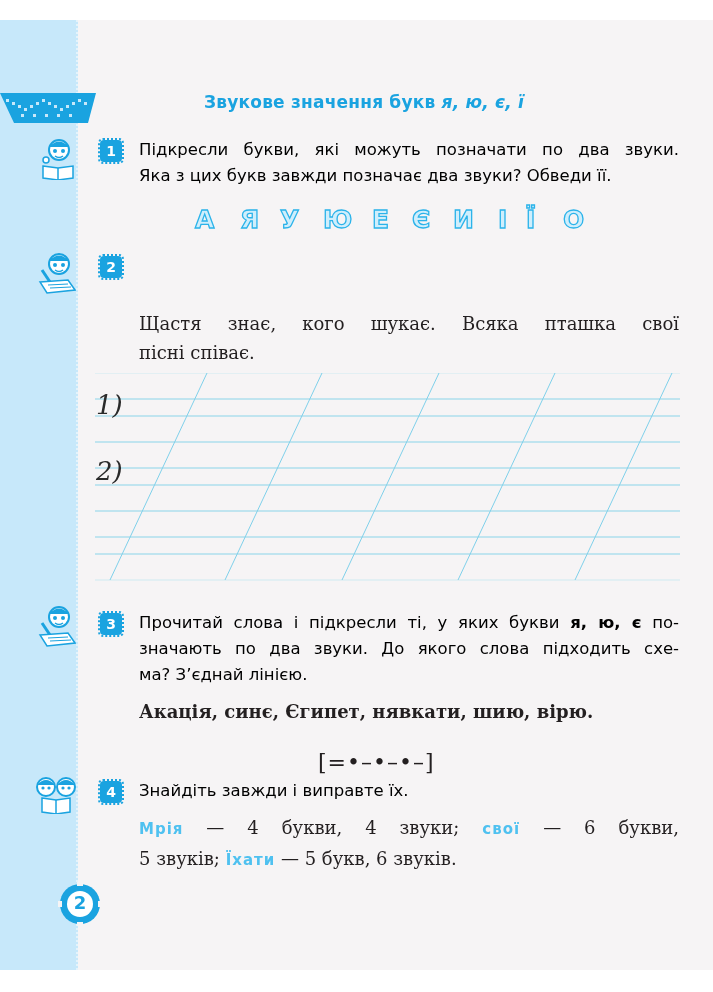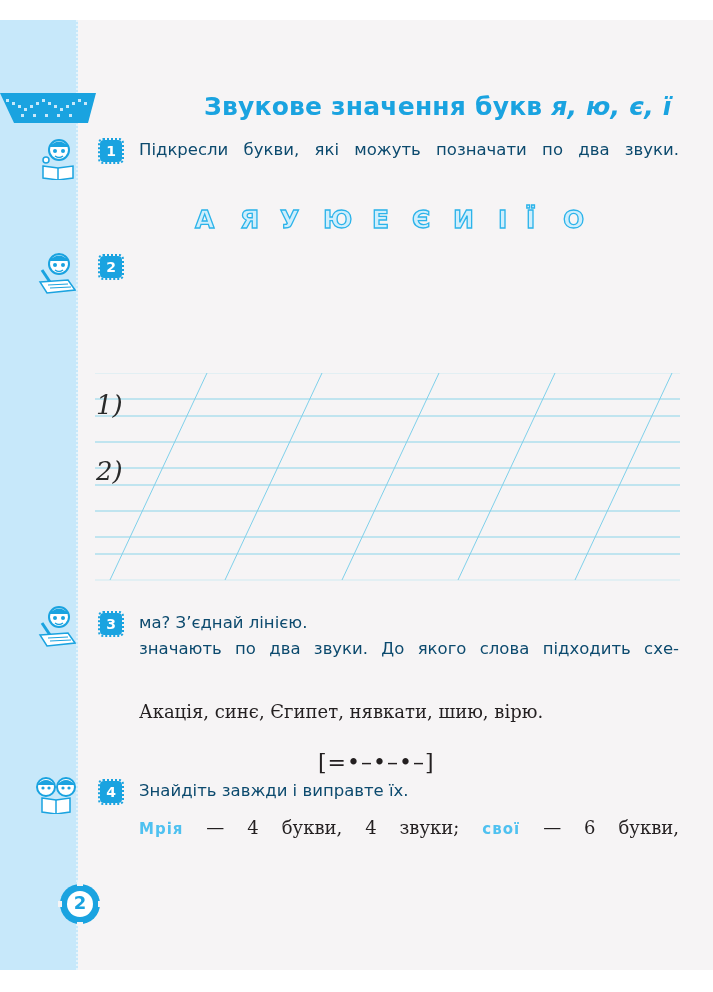--- a/index.html
+++ b/index.html
@@ -6,33 +6,33 @@
     html, body { width: 713px; height: 992px; background: #ffffff; overflow: hidden; }
     body { position: relative; font-family: "DejaVu Sans", sans-serif; color: #231f20; }
 
     .page { position: absolute; left: 0; top: 20px; width: 713px; height: 950px; background: #f6f4f5; }
     .sidebar { position: absolute; left: 0; top: 0; width: 78px; height: 950px; background: #c7e8fa;
       border-right: 2px dotted #e4f3fb; }
 
     .ornament { position: absolute; left: 0; top: 73px; width: 96px; height: 30px; }
 
     .title { position: absolute; left: 204px; top: 72px; font-family: "DejaVu Sans", sans-serif; font-weight: bold;
-      font-size: 25px; color: #1aa3e0; white-space: nowrap; letter-spacing: 0.2px; }
+      font-size: 17px; color: #1aa3e0; white-space: nowrap; letter-spacing: 0.2px; }
     .title .ital { font-style: italic; }
 
     .icon-kid { position: absolute; }
 
     .badge { position: absolute; width: 22px; height: 22px; background: #1aa3e0; border-radius: 4px;
       color: #fff; font-weight: bold; font-size: 14px; text-align: center; line-height: 22px;
       font-family: "DejaVu Sans", sans-serif; }
     .badge::before { content: ""; position: absolute; left: -2px; top: -2px; right: -2px; bottom: -2px;
       border: 2px dotted #1aa3e0; border-radius: 5px; }
 
     .task { position: absolute; left: 139px; width: 540px; font-family: "DejaVu Sans", sans-serif; font-size: 16.5px;
-      line-height: 26px; text-align: justify; color: #0c4a6e; }
+      line-height: 26px; text-align: justify; color: #000000; }
     .task .line { display: block; white-space: nowrap; text-align-last: justify; }
     .task .line.last { text-align-last: left; }
 
     .serif { position: absolute; left: 139px; width: 540px; font-family: "DejaVu Serif", serif; font-size: 18px;
       line-height: 29px; color: #231f20; }
     .serif .line { display: block; white-space: nowrap; text-align: justify; text-align-last: justify; }
     .serif .line.last { text-align-last: left; }
 
     .letters { position: absolute; left: 195px; top: 185px; width: 400px; height: 30px; }
     .letter { position: absolute; top: 0; font-family: "DejaVu Sans", sans-serif; font-size: 25px; font-weight: bold;
@@ -87,20 +87,21 @@
     <circle cx="15" cy="13" r="2" fill="#1aa3e0"></circle>
       <circle cx="23" cy="13" r="2" fill="#1aa3e0"></circle>
     <path d="M15,18 Q19,21 23,18" stroke="#1aa3e0" stroke-width="1.5" fill="none"></path>
     <circle cx="6" cy="22" r="3" fill="#fff" stroke="#1aa3e0" stroke-width="1.5"></circle>
     <path d="M3,28 L18,30 L33,28 L33,40 L18,42 L3,40 Z" fill="#fff" stroke="#1aa3e0" stroke-width="1.5"></path>
     <line x1="18" y1="30" x2="18" y2="42" stroke="#1aa3e0" stroke-width="1.5"></line>
   </svg>
   <div class="badge" style="left:100px;top:120px;">1</div>
   <div class="task" style="top:117px;">
     <span class="line">Підкресли букви, які можуть позначати по два звуки.</span>
+    <span class="line last">Яка з цих букв завжди позначає два звуки? Обведи її.</span>
   </div>
   <div class="letters">
     <span class="letter" style="left:0px;">А</span>
     <span class="letter" style="left:45px;">Я</span>
     <span class="letter" style="left:85px;">У</span>
     <span class="letter" style="left:128px;">Ю</span>
     <span class="letter" style="left:177px;">Е</span>
     <span class="letter" style="left:217px;">Є</span>
     <span class="letter" style="left:258px;">И</span>
     <span class="letter" style="left:303px;">І</span>
@@ -113,20 +114,24 @@
     <path d="M11,9 Q21,-2 31,9 Z" fill="#1aa3e0"></path>
     <circle cx="17" cy="13" r="2" fill="#1aa3e0"></circle>
       <circle cx="25" cy="13" r="2" fill="#1aa3e0"></circle>
     <path d="M17,18 Q21,21 25,18" stroke="#1aa3e0" stroke-width="1.5" fill="none"></path>
     <line x1="4" y1="18" x2="12" y2="30" stroke="#1aa3e0" stroke-width="3"></line>
     <path d="M2,30 L30,28 L37,38 L9,41 Z" fill="#fff" stroke="#1aa3e0" stroke-width="1.5"></path>
     <line x1="10" y1="33" x2="30" y2="32" stroke="#1aa3e0"></line>
       <line x1="12" y1="36" x2="33" y2="35" stroke="#1aa3e0"></line>
   </svg>
   <div class="badge" style="left:100px;top:236px;">2</div>
+  <div class="serif" style="top:289px;">
+    <span class="line">Щастя знає, кого шукає. Всяка пташка свої</span>
+    <span class="line last">пісні співає.</span>
+  </div>
 
   <svg class="lined" viewBox="0 0 585 210">
     <g stroke="#cde9f2" stroke-width="1.2">
       <line x1="0" y1="0" x2="585" y2="0"></line>
       <line x1="0" y1="207" x2="585" y2="207"></line>
     </g>
     <g stroke="#8ad3ea" stroke-width="1.2">
       <line x1="0" y1="26" x2="585" y2="26"></line>
       <line x1="0" y1="43" x2="585" y2="43"></line>
       <line x1="0" y1="69" x2="585" y2="69"></line>
@@ -153,24 +158,25 @@
     <circle cx="17" cy="13" r="2" fill="#1aa3e0"></circle>
       <circle cx="25" cy="13" r="2" fill="#1aa3e0"></circle>
     <path d="M17,18 Q21,21 25,18" stroke="#1aa3e0" stroke-width="1.5" fill="none"></path>
     <line x1="4" y1="18" x2="12" y2="30" stroke="#1aa3e0" stroke-width="3"></line>
     <path d="M2,30 L30,28 L37,38 L9,41 Z" fill="#fff" stroke="#1aa3e0" stroke-width="1.5"></path>
     <line x1="10" y1="33" x2="30" y2="32" stroke="#1aa3e0"></line>
       <line x1="12" y1="36" x2="33" y2="35" stroke="#1aa3e0"></line>
   </svg>
   <div class="badge" style="left:100px;top:593px;">3</div>
   <div class="task" style="top:590px;">
+    <span class="line"><span>Прочитай слова і підкресли ті, у яких букви </span><b>я, ю, є</b><span> по-</span></span>
+    <span class="line">значають по два звуки. До якого слова підходить схе-</span>
     <span class="line last">ма? З’єднай лінією.</span>
-    <span class="line">значають по два звуки. До якого слова підходить схе-</span>
-  </div>
-  <div class="serif" style="top:677px;">
+  </div>
+  <div class="serif" style="top:677px;font-weight:bold;">
     <span class="line last">Акація, синє, Єгипет, нявкати, шию, вірю.</span>
   </div>
   <div class="scheme">[=•–•–•–]</div>
 
   <svg class="icon-kid" style="left:34px;top:756px;width:44px;height:38px;" viewBox="0 0 44 38">
     <circle cx="12" cy="11" r="9" fill="#fff" stroke="#1aa3e0" stroke-width="2"></circle>
     <circle cx="32" cy="11" r="9" fill="#fff" stroke="#1aa3e0" stroke-width="2"></circle>
     <path d="M3,9 Q12,-1 21,9 Z" fill="#1aa3e0"></path>
       <path d="M23,9 Q32,-1 41,9 Z" fill="#1aa3e0"></path>
     <circle cx="9" cy="12" r="1.6" fill="#1aa3e0"></circle>
@@ -179,20 +185,21 @@
       <circle cx="35" cy="12" r="1.6" fill="#1aa3e0"></circle>
     <path d="M8,22 L22,24 L36,22 L36,36 L22,38 L8,36 Z" fill="#fff" stroke="#1aa3e0" stroke-width="1.5"></path>
     <line x1="22" y1="24" x2="22" y2="38" stroke="#1aa3e0" stroke-width="1.5"></line>
   </svg>
   <div class="badge" style="left:100px;top:761px;">4</div>
   <div class="task" style="top:758px;">
     <span class="line last">Знайдіть завжди і виправте їх.</span>
   </div>
   <div class="serif" style="top:793px;">
     <span class="line"><span class="hl">Мрія</span><span> — 4 букви, 4 звуки; </span><span class="hl">свої</span><span> — 6 букви,</span></span>
+    <span class="line last"><span>5 звуків; </span><span class="hl">Їхати</span><span> — 5 букв, 6 звуків.</span></span>
   </div>
 
   <svg class="page-num" viewBox="0 0 44 44">
     <circle cx="22" cy="22" r="20" fill="#1aa3e0"></circle>
     <g fill="#f6f4f5">
       <rect x="19" y="0" width="6" height="4"></rect>
         <rect x="19" y="40" width="6" height="4"></rect>
       <rect x="0" y="19" width="4" height="6"></rect>
         <rect x="40" y="19" width="4" height="6"></rect>
     </g>

